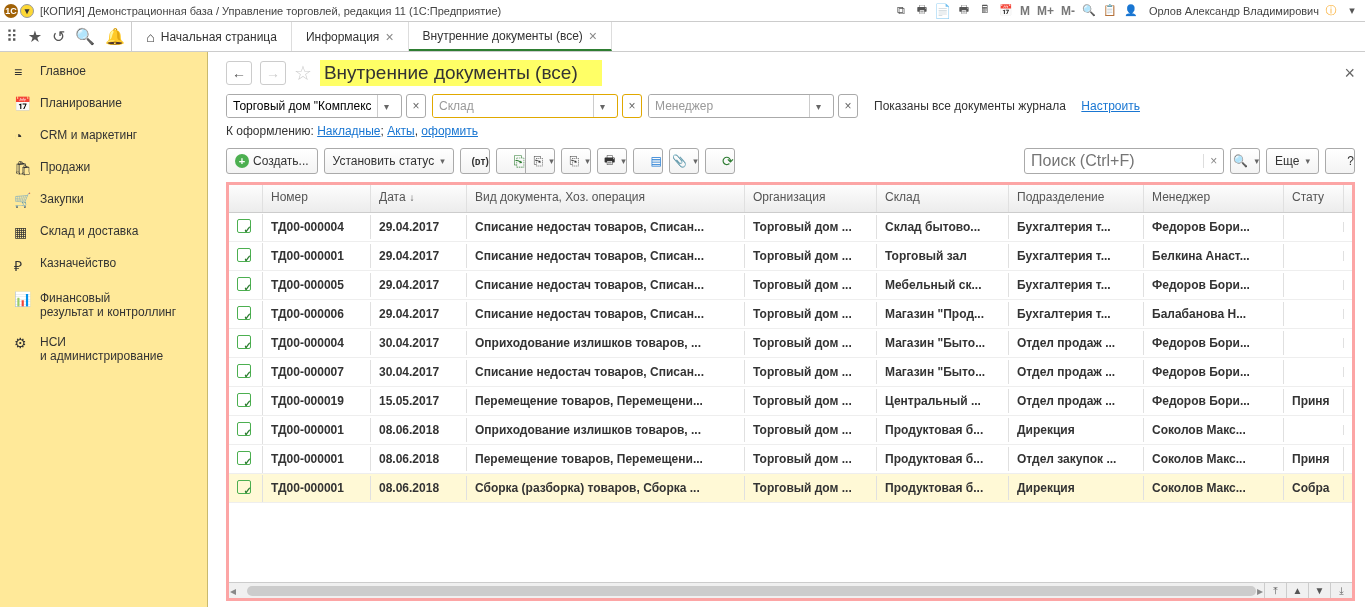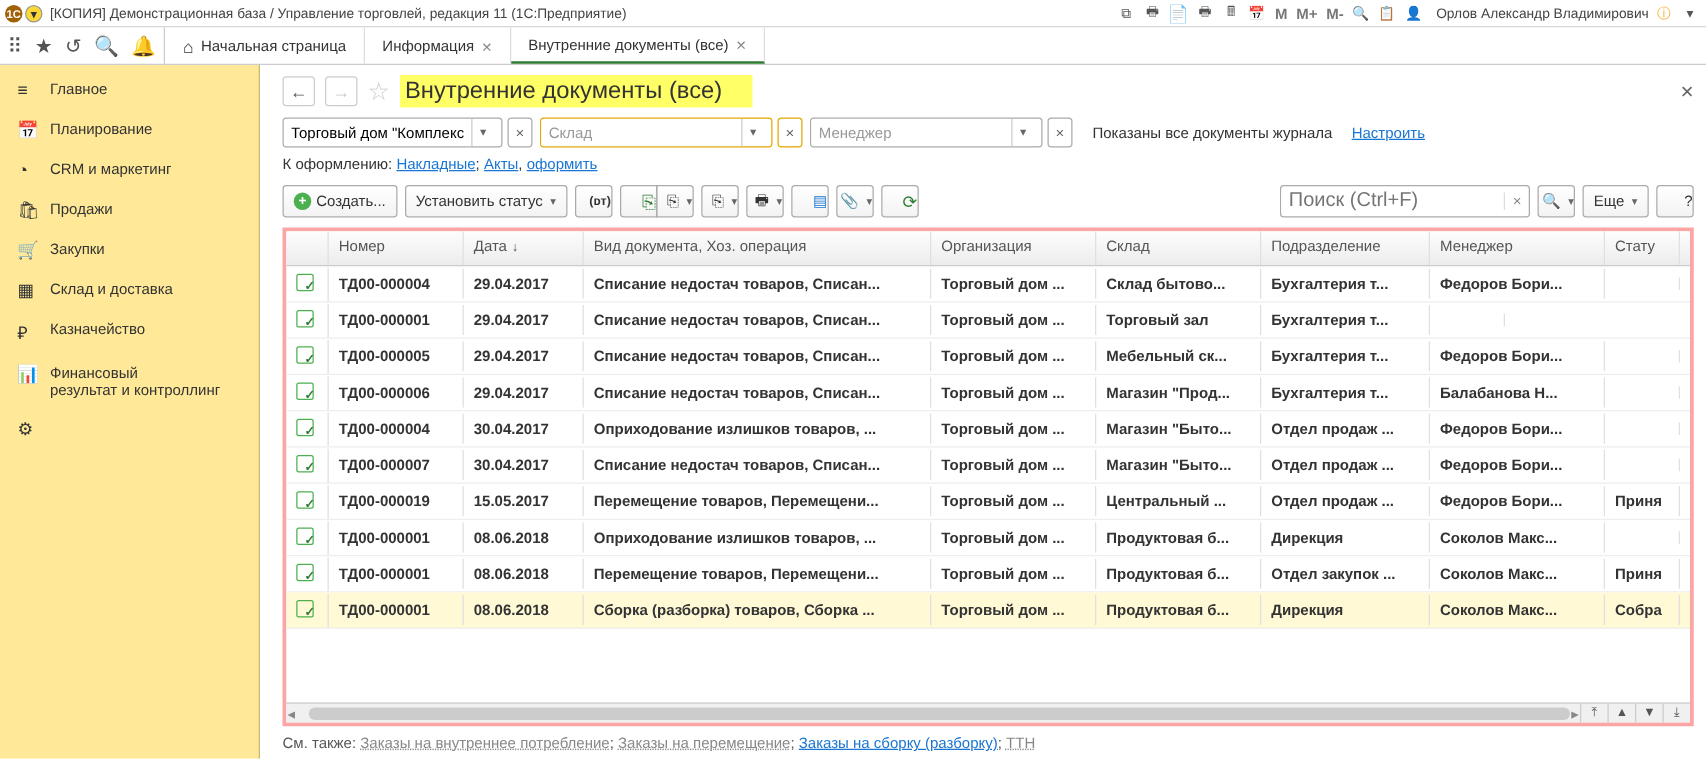--- a/index.html
+++ b/index.html
@@ -188,20 +188,21 @@
       <div class="sb-item">
         <span class="sb-ico">₽</span>
         <span class="sb-txt">Казначейство</span>
       </div>
       <div class="sb-item">
         <span class="sb-ico">📊</span>
         <span class="sb-txt">Финансовый<br>результат и контроллинг</span>
       </div>
       <div class="sb-item">
         <span class="sb-ico">⚙</span>
+        <span class="sb-txt">НСИ<br>и администрирование</span>
       </div>
     </div>
 
   <div class="content">
     <div class="head-row">
       <div class="nav-arrow">←</div>
       <div class="nav-arrow" style="color:#ccc">→</div>
       <span class="star">☆</span>
       <span class="page-title">Внутренние документы (все)</span>
       <span class="close-page">×</span>
@@ -320,20 +321,21 @@
             <div class="c-st"></div>
           </div>
           <div class="gr">
             <div class="c-ico"><span class="row-ico"></span></div>
             <div class="c-num">ТД00-000001</div>
             <div class="c-date">29.04.2017</div>
             <div class="c-kind">Списание недостач товаров, Списан...</div>
             <div class="c-org">Торговый дом ...</div>
             <div class="c-wh">Торговый зал</div>
             <div class="c-dep">Бухгалтерия т...</div>
+            <div class="c-mgr">Белкина Анаст...</div>
             <div class="c-st"></div>
           </div>
           <div class="gr">
             <div class="c-ico"><span class="row-ico"></span></div>
             <div class="c-num">ТД00-000005</div>
             <div class="c-date">29.04.2017</div>
             <div class="c-kind">Списание недостач товаров, Списан...</div>
             <div class="c-org">Торговый дом ...</div>
             <div class="c-wh">Мебельный ск...</div>
             <div class="c-dep">Бухгалтерия т...</div>
@@ -424,18 +426,14 @@
         <span style="width:8px;text-align:center;color:#888">▸</span>
         <div class="nav-btns">
           <span class="nb">⤒</span>
           <span class="nb">▲</span>
           <span class="nb">▼</span>
           <span class="nb">⤓</span>
         </div>
       </div>
     </div>
 
-    <div class="footer-links">
-      <span>См. также: </span>
-      <span id="footer-links-container"><a class="">Заказы на внутреннее потребление</a>; <a class="">Заказы на перемещение</a>; <a class="act">Заказы на сборку (разборку)</a>; <a class="">ТТН</a></span>
-    </div>
   </div>
 </div>
 
 </body></html>

